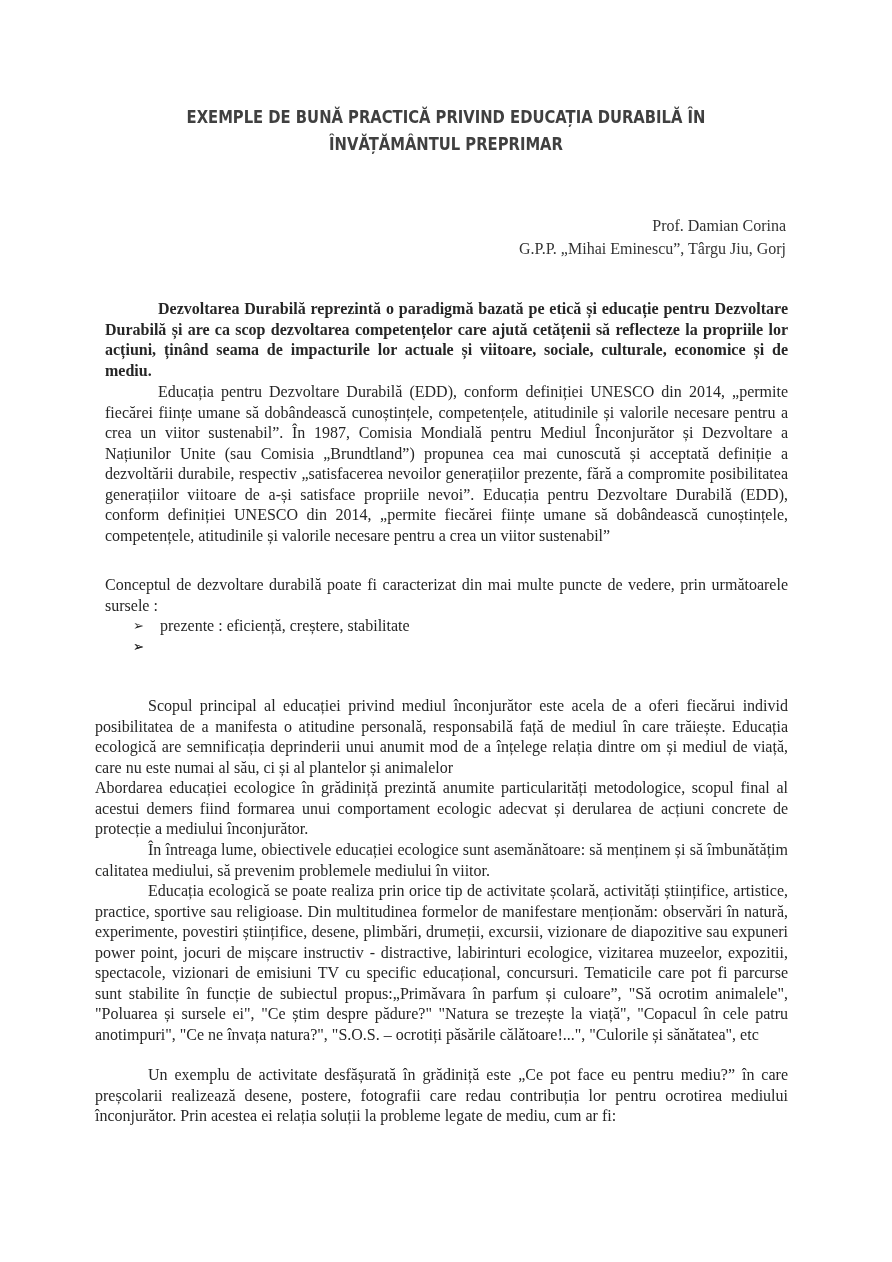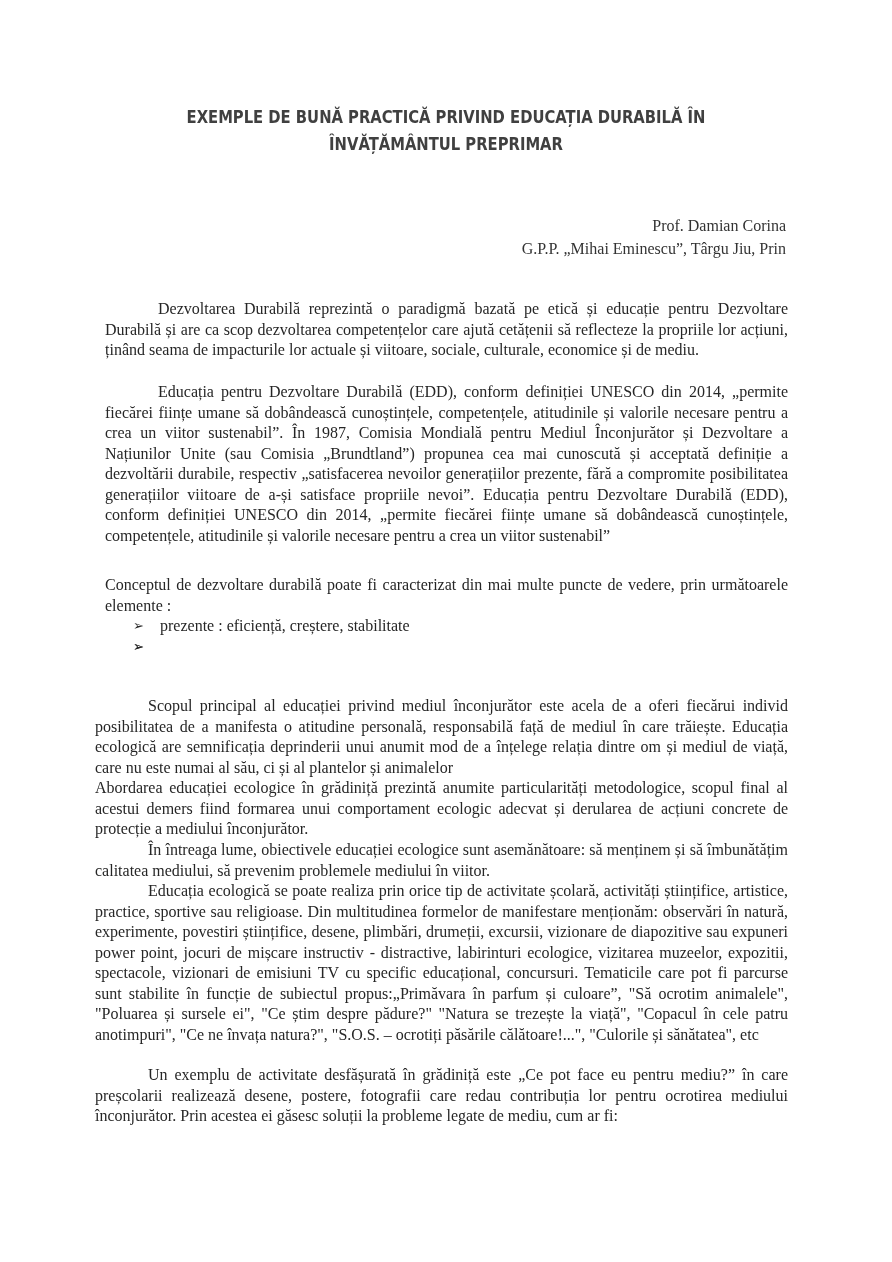--- a/index.html
+++ b/index.html
@@ -88,28 +88,28 @@
 
 <div class="page">
 
   <h1 class="title">
     <span>EXEMPLE DE BUNĂ PRACTICĂ PRIVIND EDUCAȚIA DURABILĂ ÎN</span>
     <span>ÎNVĂȚĂMÂNTUL PREPRIMAR</span>
   </h1>
 
   <div class="author">
     <div>Prof. Damian Corina</div>
-    <div>G.P.P. „Mihai Eminescu”, Târgu Jiu, Prin</div>
+    <div>G.P.P. „Mihai Eminescu”, Târgu Jiu, Gorj</div>
   </div>
 
-  <p class="block body-text indent" style="left:105px; top:299px; width:683px;">Dezvoltarea Durabilă reprezintă o paradigmă bazată pe etică și educație pentru Dezvoltare Durabilă și are ca scop dezvoltarea competențelor care ajută cetățenii să reflecteze la propriile lor acțiuni, ținând seama de impacturile lor actuale și viitoare, sociale, culturale, economice și de mediu.</p>
+  <p class="block body-text indent" style="left:105px; top:299px; width:683px;font-weight:bold;">Dezvoltarea Durabilă reprezintă o paradigmă bazată pe etică și educație pentru Dezvoltare Durabilă și are ca scop dezvoltarea competențelor care ajută cetățenii să reflecteze la propriile lor acțiuni, ținând seama de impacturile lor actuale și viitoare, sociale, culturale, economice și de mediu.</p>
 
   <p class="block body-text indent" style="left:105px; top:382px; width:683px;">Educația pentru Dezvoltare Durabilă (EDD), conform definiției UNESCO din 2014, „permite fiecărei ființe umane să dobândească cunoștințele, competențele, atitudinile și valorile necesare pentru a crea un viitor sustenabil”. În 1987, Comisia Mondială pentru Mediul Înconjurător și Dezvoltare a Națiunilor Unite (sau Comisia „Brundtland”) propunea cea mai cunoscută și acceptată definiție a dezvoltării durabile, respectiv „satisfacerea nevoilor generațiilor prezente, fără a compromite posibilitatea generațiilor viitoare de a-și satisface propriile nevoi”. Educația pentru Dezvoltare Durabilă (EDD), conform definiției UNESCO din 2014, „permite fiecărei ființe umane să dobândească cunoștințele, competențele, atitudinile și valorile necesare pentru a crea un viitor sustenabil”</p>
 
-  <p class="block body-text" style="left:105px; top:575px; width:683px;">Conceptul de dezvoltare durabilă poate fi caracterizat din mai multe puncte de vedere, prin următoarele elemente :</p>
+  <p class="block body-text" style="left:105px; top:575px; width:683px;">Conceptul de dezvoltare durabilă poate fi caracterizat din mai multe puncte de vedere, prin următoarele sursele :</p>
 
   <ul class="bullets body-text" style="top:616px;">
     <li>
       <span class="bullet-glyph">➢</span>
       <span>prezente : eficiență, creștere, stabilitate</span>
     </li>
     <li>
       <span class="bullet-glyph">➢</span>
     </li>
     <li>
@@ -118,15 +118,15 @@
   </ul>
 
   <p class="block body-text indent" style="left:95px; top:696px; width:693px;">Scopul principal al educației privind mediul înconjurător este acela de a oferi fiecărui individ posibilitatea de a manifesta o atitudine personală, responsabilă față de mediul în care trăiește. Educația ecologică are semnificația deprinderii unui anumit mod de a înțelege relația dintre om și mediul de viață, care nu este numai al său, ci și al plantelor și animalelor</p>
 
   <p class="block body-text indent" style="left:95px; top:840px; width:693px;">În întreaga lume, obiectivele educației ecologice sunt asemănătoare: să menținem și să îmbunătățim calitatea mediului, să prevenim problemele mediului în viitor.</p>
 
   <p class="block body-text" style="left:95px; top:778px; width:693px;">Abordarea educației ecologice în grădiniță prezintă anumite particularități metodologice, scopul final al acestui demers fiind formarea unui comportament ecologic adecvat și derularea de acțiuni concrete de protecție a mediului înconjurător.</p>
 
   <p class="block body-text indent" style="left:95px; top:881px; width:693px;">Educația ecologică se poate realiza prin orice tip de activitate școlară, activități științifice, artistice, practice, sportive sau religioase. Din multitudinea formelor de manifestare menționăm: observări în natură, experimente, povestiri științifice, desene, plimbări, drumeții, excursii, vizionare de diapozitive sau expuneri power point, jocuri de mișcare instructiv - distractive, labirinturi ecologice, vizitarea muzeelor, expozitii, spectacole, vizionari de emisiuni TV cu specific educațional, concursuri. Tematicile care pot fi parcurse sunt stabilite în funcție de subiectul propus:„Primăvara în parfum și culoare”, "Să ocrotim animalele", "Poluarea și sursele ei", "Ce știm despre pădure?" "Natura se trezește la viață", "Copacul în cele patru anotimpuri", "Ce ne învața natura?", "S.O.S. – ocrotiți păsările călătoare!...", "Culorile și sănătatea", etc</p>
 
-  <p class="block body-text indent" style="left:95px; top:1065px; width:693px;">Un exemplu de activitate desfășurată în grădiniță este „Ce pot face eu pentru mediu?” în care preșcolarii realizează desene, postere, fotografii care redau contribuția lor pentru ocrotirea mediului înconjurător. Prin acestea ei găsesc soluții la probleme legate de mediu, cum ar fi:</p>
+  <p class="block body-text indent" style="left:95px; top:1065px; width:693px;">Un exemplu de activitate desfășurată în grădiniță este „Ce pot face eu pentru mediu?” în care preșcolarii realizează desene, postere, fotografii care redau contribuția lor pentru ocrotirea mediului înconjurător. Prin acestea ei relația soluții la probleme legate de mediu, cum ar fi:</p>
 
 </div>
 
 </body></html>

